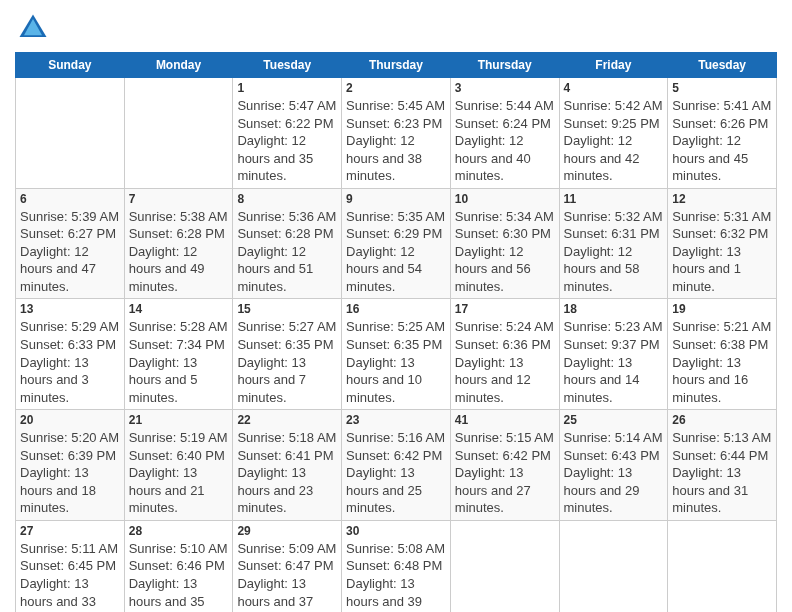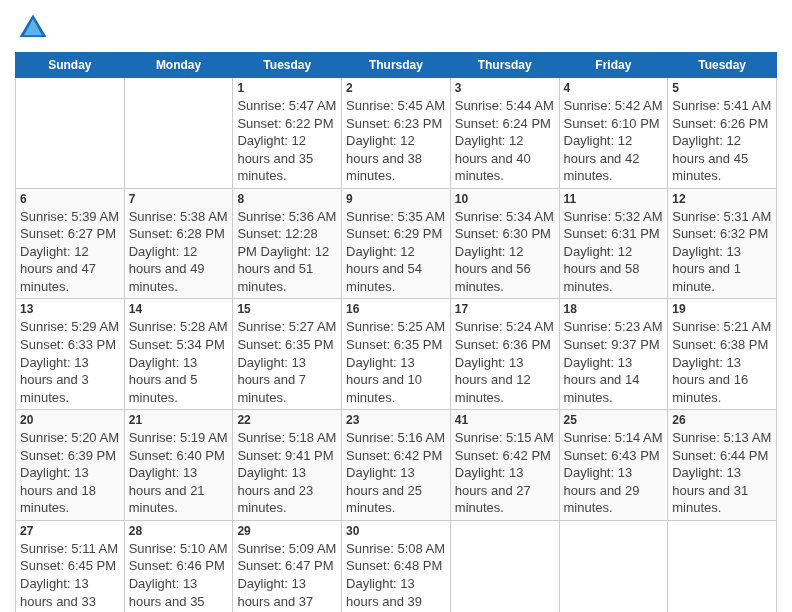--- a/index.html
+++ b/index.html
@@ -154,21 +154,21 @@
           </td>
           <td>
             <span class="day-num">3</span>
             <div class="day-info">Sunrise: 5:44 AM
 Sunset: 6:24 PM
 Daylight: 12 hours and 40 minutes.</div>
           </td>
           <td>
             <span class="day-num">4</span>
             <div class="day-info">Sunrise: 5:42 AM
-Sunset: 6:10 PM
+Sunset: 9:25 PM
 Daylight: 12 hours and 42 minutes.</div>
           </td>
           <td>
             <span class="day-num">5</span>
             <div class="day-info">Sunrise: 5:41 AM
 Sunset: 6:26 PM
 Daylight: 12 hours and 45 minutes.</div>
           </td>
         </tr>
         <tr>
@@ -180,21 +180,21 @@
           </td>
           <td>
             <span class="day-num">7</span>
             <div class="day-info">Sunrise: 5:38 AM
 Sunset: 6:28 PM
 Daylight: 12 hours and 49 minutes.</div>
           </td>
           <td>
             <span class="day-num">8</span>
             <div class="day-info">Sunrise: 5:36 AM
-Sunset: 12:28 PM
+Sunset: 6:28 PM
 Daylight: 12 hours and 51 minutes.</div>
           </td>
           <td>
             <span class="day-num">9</span>
             <div class="day-info">Sunrise: 5:35 AM
 Sunset: 6:29 PM
 Daylight: 12 hours and 54 minutes.</div>
           </td>
           <td>
             <span class="day-num">10</span>
@@ -218,21 +218,21 @@
         <tr>
           <td>
             <span class="day-num">13</span>
             <div class="day-info">Sunrise: 5:29 AM
 Sunset: 6:33 PM
 Daylight: 13 hours and 3 minutes.</div>
           </td>
           <td>
             <span class="day-num">14</span>
             <div class="day-info">Sunrise: 5:28 AM
-Sunset: 5:34 PM
+Sunset: 7:34 PM
 Daylight: 13 hours and 5 minutes.</div>
           </td>
           <td>
             <span class="day-num">15</span>
             <div class="day-info">Sunrise: 5:27 AM
 Sunset: 6:35 PM
 Daylight: 13 hours and 7 minutes.</div>
           </td>
           <td>
             <span class="day-num">16</span>
@@ -268,21 +268,21 @@
           </td>
           <td>
             <span class="day-num">21</span>
             <div class="day-info">Sunrise: 5:19 AM
 Sunset: 6:40 PM
 Daylight: 13 hours and 21 minutes.</div>
           </td>
           <td>
             <span class="day-num">22</span>
             <div class="day-info">Sunrise: 5:18 AM
-Sunset: 9:41 PM
+Sunset: 6:41 PM
 Daylight: 13 hours and 23 minutes.</div>
           </td>
           <td>
             <span class="day-num">23</span>
             <div class="day-info">Sunrise: 5:16 AM
 Sunset: 6:42 PM
 Daylight: 13 hours and 25 minutes.</div>
           </td>
           <td>
             <span class="day-num">41</span>

